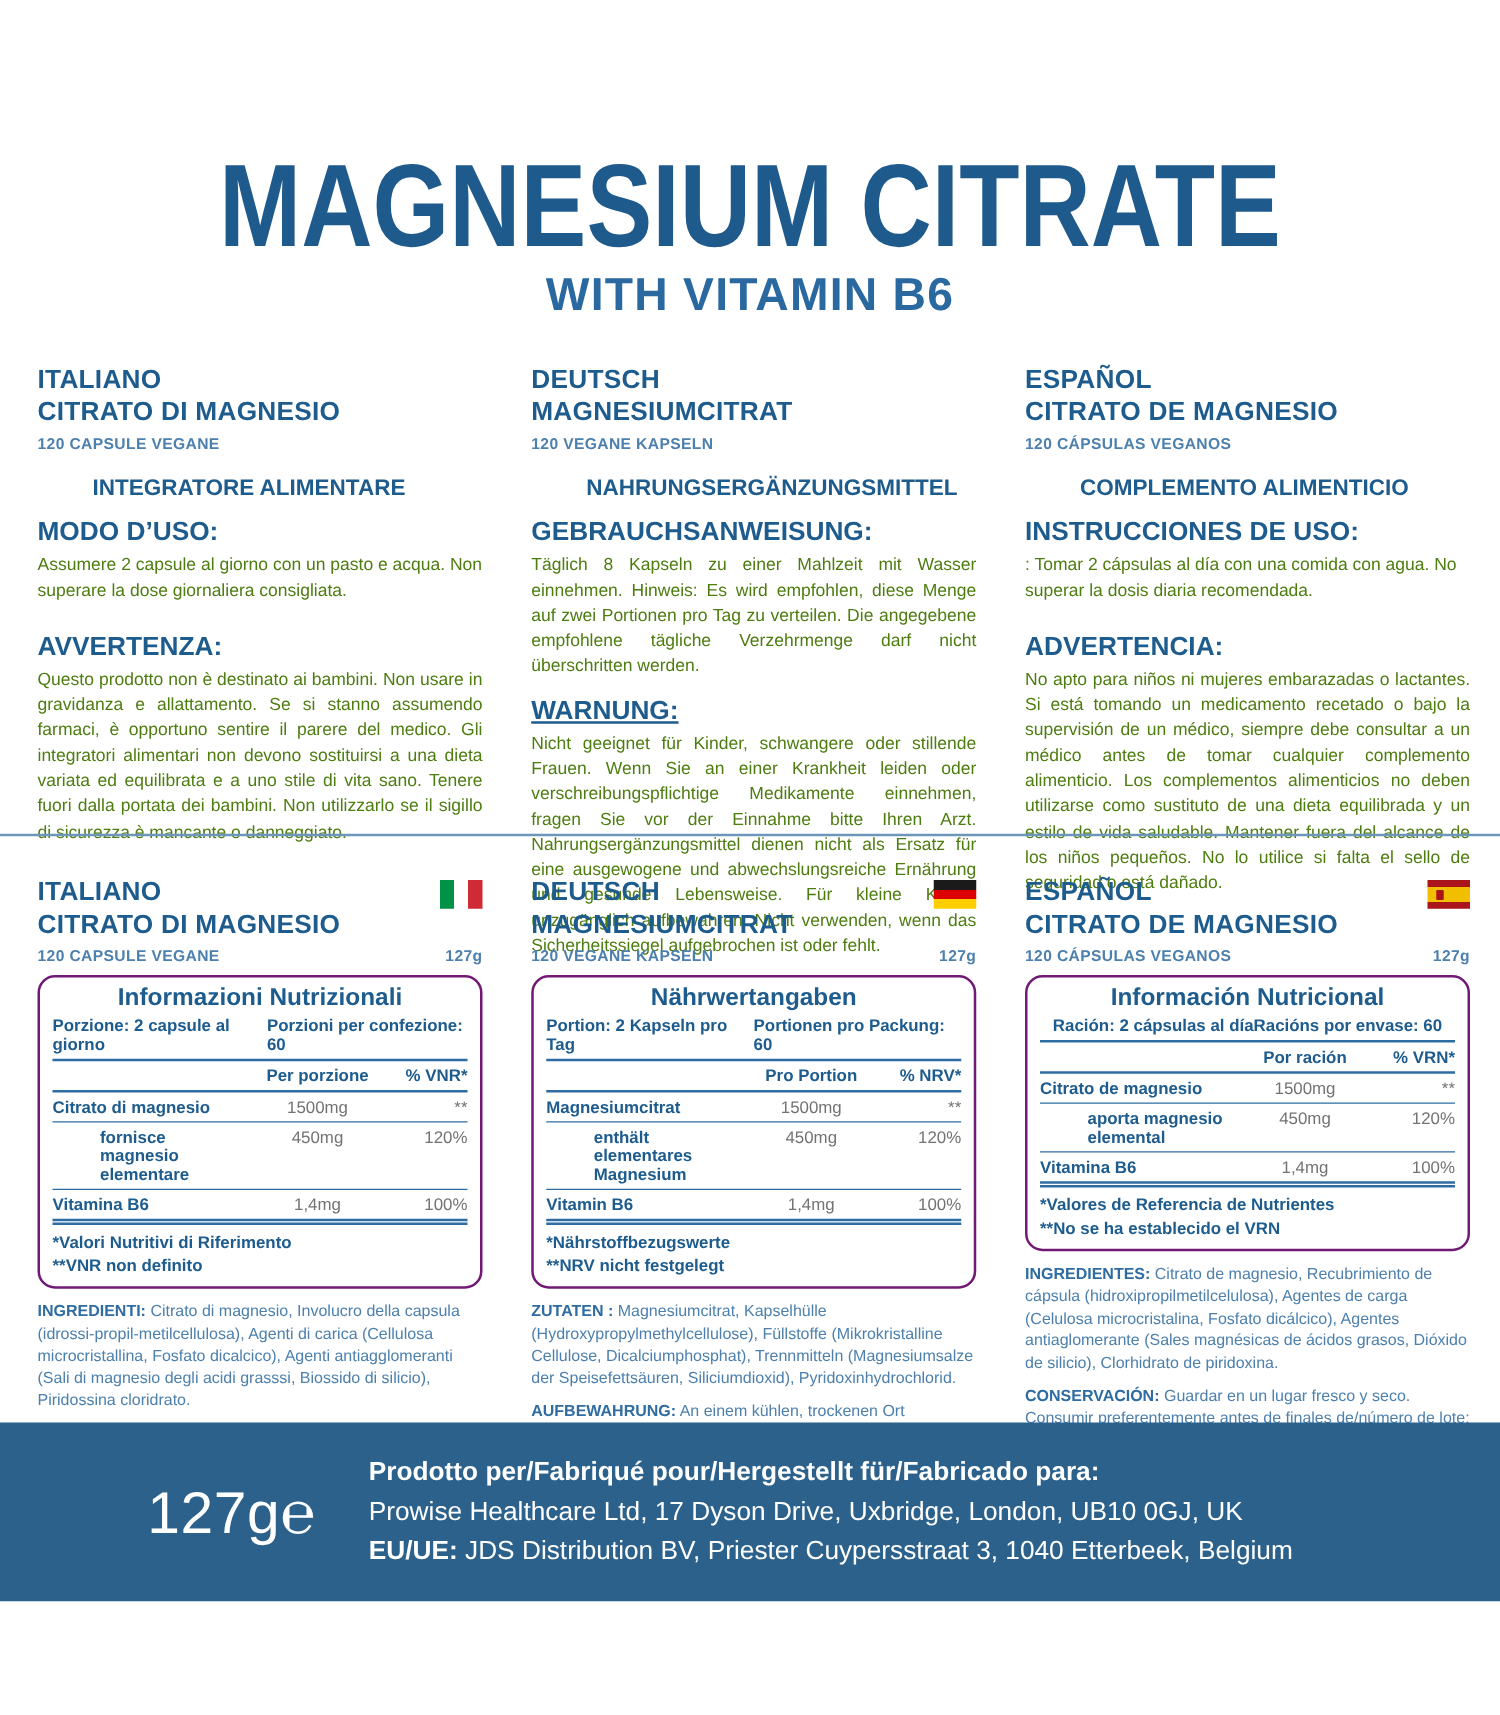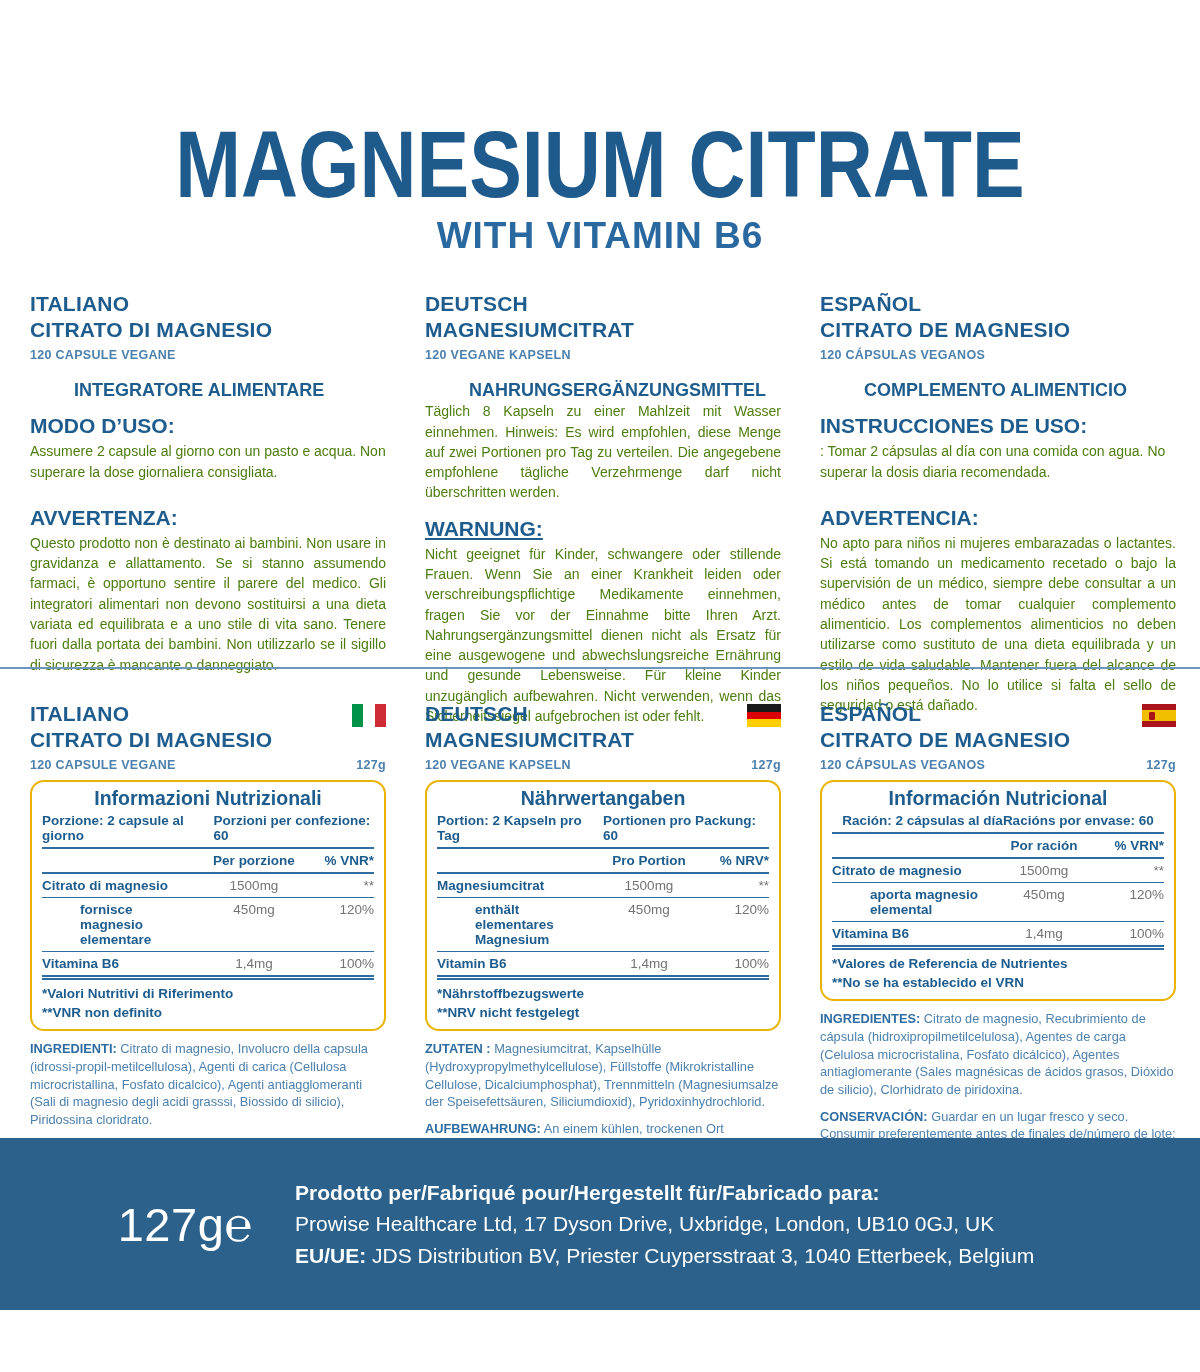--- a/index.html
+++ b/index.html
@@ -44,21 +44,21 @@
   
   .bhead { display:flex; justify-content:space-between; align-items:flex-start; }
   .flag { width:34px; height:23px; margin-top:3px; flex:none; }
   .flag-it { background:linear-gradient(90deg,#009246 0 33.3%,#ffffff 33.3% 66.6%,#CE2B37 66.6% 100%); }
   .flag-de { background:linear-gradient(180deg,#1a1a1a 0 33.3%,#DD0000 33.3% 66.6%,#FFCE00 66.6% 100%); }
   .flag-es { background:linear-gradient(180deg,#AA151B 0 25%,#F1BF00 25% 75%,#AA151B 75% 100%); position:relative; }
   .flag-es::after { content:""; position:absolute; left:7px; top:8px; width:6px; height:8px; background:#AA151B; border-radius:1px; }
 
   .caps-row { display:flex; justify-content:space-between; font-size:12.5px; font-weight:bold; color:#4D80AD; margin-top:6px; letter-spacing:0.3px; }
 
-  .ntable { margin-top:8px; border:2px solid #eab308; border-radius:14px; padding:5px 10px 7px; color:#1E5C8E; }
+  .ntable { margin-top:8px; border:2px solid #701a75; border-radius:14px; padding:5px 10px 7px; color:#1E5C8E; }
   .ntable-title { text-align:center; font-size:19.5px; font-weight:bold; line-height:1.2; margin-bottom:2px; }
   .serving-row { display:flex; justify-content:center; font-size:13.5px; font-weight:bold; padding-bottom:4px; }
   .sep { border-top:2px solid #2E6CA2; }
   .sep-thin { border-top:1px solid #2E6CA2; }
   .sep-dbl { height:5px; border-top:2px solid #2E6CA2; border-bottom:2px solid #2E6CA2; }
   .cols-row, .drow { display:grid; grid-template-columns:1fr 112px 64px; font-size:13.5px; padding:4px 0; align-items:baseline; }
   .cols-row { font-weight:bold; }
   .cell-c { text-align:center; }
   .cell-r { text-align:right; }
   .drow .name { font-weight:bold; }
@@ -66,21 +66,21 @@
   .drow .cell-c, .drow .cell-r { color:#737373; font-weight:normal; }
   .footnotes { font-size:13.5px; font-weight:bold; line-height:1.4; padding-top:5px; }
 
   .ing { font-size:12.8px; color:#4D80AD; line-height:1.38; margin-top:9px; }
   .lbl { font-weight:bold; color:#2E6CA2; }
   .origin { margin-top:12px; }
   .gmp { font-size:12.8px; line-height:1.38; font-weight:bold; color:#2E6CA2; margin-top:12px; }
 
   
   .footer {
-    position:absolute; top:1138px; left:0; width:1200px; height:172px;
+    position:absolute; top:1138px; left:0; width:1200px; height:143px;
     background:#2B618B; color:#ffffff;
     display:flex; align-items:center;
   }
   .fw { width:253px; text-align:right; font-size:47px; letter-spacing:0.5px; flex:none; }
   .ftext { margin-left:42px; font-size:21px; line-height:1.5; }
   .fbold { font-weight:bold; }
 </style>
 </head>
 <body>
 
@@ -102,20 +102,21 @@
       <div class="body-text">Assumere 2 capsule al giorno con un pasto e acqua. Non superare la dose giornaliera consigliata.</div>
       <div class="sec-head warn-head">AVVERTENZA:</div>
       <div class="body-text justify">Questo prodotto non è destinato ai bambini. Non usare in gravidanza e allattamento. Se si stanno assumendo farmaci, è opportuno sentire il parere del medico. Gli integratori alimentari non devono sostituirsi a una dieta variata ed equilibrata e a uno stile di vita sano. Tenere fuori dalla portata dei bambini. Non utilizzarlo se il sigillo di sicurezza è mancante o danneggiato.</div>
     </div>
 
     <div class="top-col">
       <div class="lang-title">DEUTSCH</div>
       <div class="lang-title">MAGNESIUMCITRAT</div>
       <div class="caps-line">120 VEGANE KAPSELN</div>
       <div class="supplement">NAHRUNGSERGÄNZUNGSMITTEL</div>
+      <div class="sec-head">GEBRAUCHSANWEISUNG:</div>
       <div class="body-text justify">Täglich 8 Kapseln zu einer Mahlzeit mit Wasser einnehmen. Hinweis: Es wird empfohlen, diese Menge auf zwei Portionen pro Tag zu verteilen. Die angegebene empfohlene tägliche Verzehrmenge darf nicht überschritten werden.</div>
       <div class="sec-head" style="margin-top:14px;text-decoration:underline;">WARNUNG:</div>
       <div class="body-text justify">Nicht geeignet für Kinder, schwangere oder stillende Frauen. Wenn Sie an einer Krankheit leiden oder verschreibungspflichtige Medikamente einnehmen, fragen Sie vor der Einnahme bitte Ihren Arzt. Nahrungsergänzungsmittel dienen nicht als Ersatz für eine ausgewogene und abwechslungsreiche Ernährung und gesunde Lebensweise. Für kleine Kinder unzugänglich aufbewahren. Nicht verwenden, wenn das Sicherheitssiegel aufgebrochen ist oder fehlt.</div>
     </div>
 
     <div class="top-col">
       <div class="lang-title">ESPAÑOL</div>
       <div class="lang-title">CITRATO DE MAGNESIO</div>
       <div class="caps-line">120 CÁPSULAS VEGANOS</div>
       <div class="supplement">COMPLEMENTO ALIMENTICIO</div>

